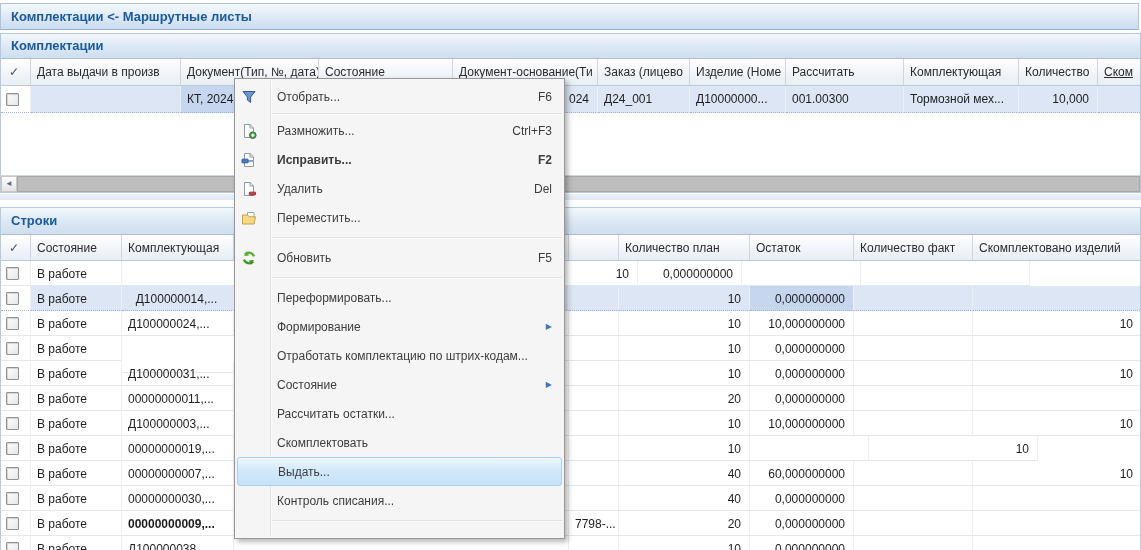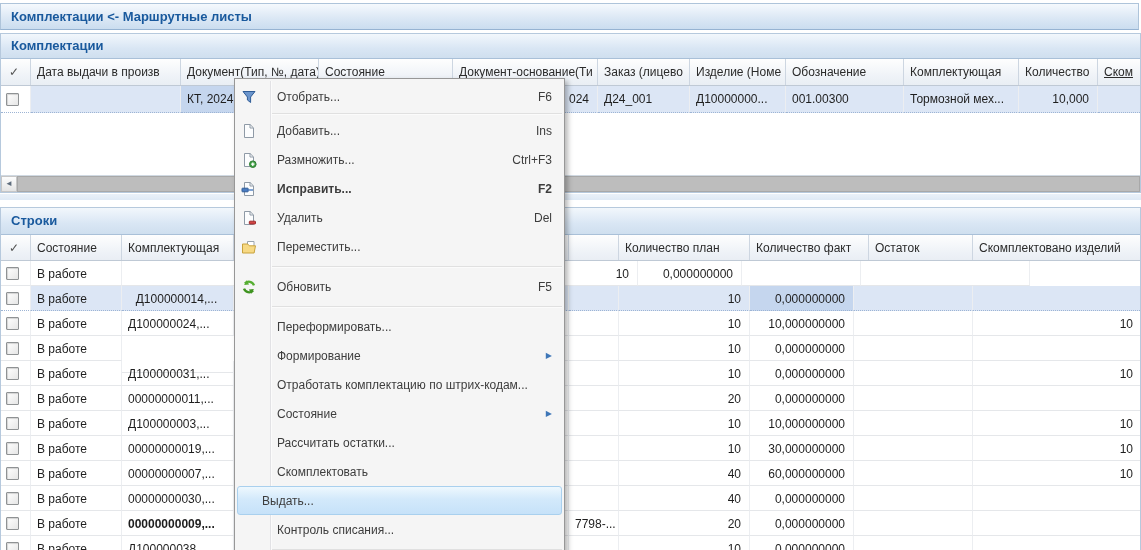--- a/index.html
+++ b/index.html
@@ -67,21 +67,21 @@
     position:absolute; left:234px; top:78px; width:331px; box-sizing:border-box;
     background:#f5f5f5; border:1px solid #979797;
     box-shadow:3px 3px 5px rgba(0,0,0,.28);
     padding:3px 0 12px 0; z-index:50;
   }
   .context-menu::before { content:""; position:absolute; left:35px; top:2px; bottom:2px; width:1px;
     background:#e2e2e5; box-shadow:1px 0 0 #fbfbfb; }
   .menu-item { position:relative; height:29px; display:flex; align-items:center;
     padding:0 12px 0 42px; font-size:12px; color:#3d3d3d; white-space:nowrap; }
   .menu-item.bold { font-weight:bold; }
-  .menu-item.highlighted { margin:0 2px; padding:0 10px 0 24px;
+  .menu-item.highlighted { margin:0 2px; padding:0 10px 0 40px;
     background:linear-gradient(#eef8fe,#d3e9fb 45%,#c6e2f9);
     border:1px solid #a9d0ee; border-radius:3px; height:27px; }
   .menu-icon { position:absolute; left:6px; top:50%; margin-top:-8px; width:16px; height:16px; }
   .menu-label { flex:0 1 auto; overflow:hidden; }
   .menu-shortcut { margin-left:auto; padding-left:18px; color:#3d3d3d; }
   .menu-arrow { margin-left:auto; font-size:8px; color:#3e76b7; }
   .menu-sep { height:1px; background:#e0e0e0; box-shadow:0 1px 0 #fbfbfb;
     margin:5px 2px 5px 37px; }
   .menu-sep.sm { margin-top:2px; margin-bottom:2px; }
 </style>
@@ -93,21 +93,21 @@
 <div class="panel panel-top">
   <div class="panel-header">Комплектации</div>
   <div class="thead" id="top-head">
       <div class="th check-h" style="width: 30px;">✓</div>
       <div class="th" style="width: 150px;">Дата выдачи в произв</div>
       <div class="th" style="width: 138px;">Документ(Тип, №, дата)</div>
       <div class="th" style="width: 134px;">Состояние</div>
       <div class="th" style="width: 145px;">Документ-основание(Ти</div>
       <div class="th" style="width: 92px;">Заказ (лицево</div>
       <div class="th" style="width: 96px;">Изделие (Номе</div>
-      <div class="th" style="width: 118px;">Обозначение</div>
+      <div class="th" style="width: 118px;">Рассчитать</div>
       <div class="th" style="width: 115px;">Комплектующая</div>
       <div class="th" style="width: 79px;">Количество</div>
       <div class="th" style="width: 44px; text-decoration: underline;">Ском</div>
     </div>
   <div class="tbody" id="top-body">
       <div class="tr selected">
         <div class="td col-check" style="width: 30px;">
           <span class="cb"></span>
         </div>
         <div class="td" style="width: 150px;"></div>
@@ -133,22 +133,22 @@
 
 <div class="panel panel-bottom">
   <div class="panel-header">Строки</div>
   <div class="thead" id="bottom-head">
       <div class="th check-h" style="width: 30px;">✓</div>
       <div class="th" style="width: 91px;">Состояние</div>
       <div class="th" style="width: 112px;">Комплектующая</div>
       <div class="th h-right" style="width: 335px;">ан</div>
       <div class="th" style="width: 50px;"></div>
       <div class="th" style="width: 131px;">Количество план</div>
+      <div class="th" style="width: 104px;">Остаток</div>
       <div class="th" style="width: 119px;">Количество факт</div>
-      <div class="th" style="width: 104px;">Остаток</div>
       <div class="th" style="width: 169px;">Скомплектовано изделий</div>
     </div>
   <div class="tbody" id="bottom-body">
       <div class="tr">
         <div class="td col-check" style="width: 30px;">
           <span class="cb"></span>
         </div>
         <div class="td" style="width: 91px;">В работе</div>
         <div class="td" style="width: 335px;"></div>
         <div class="td" style="width: 50px;"></div>
@@ -237,21 +237,20 @@
       </div>
       <div class="tr">
         <div class="td col-check" style="width: 30px;">
           <span class="cb"></span>
         </div>
         <div class="td" style="width: 91px;">В работе</div>
         <div class="td" style="width: 112px;">00000000019,...</div>
         <div class="td" style="width: 335px;"></div>
         <div class="td" style="width: 50px;"></div>
         <div class="td num" style="width: 131px;">10</div>
-        <div class="td num" style="width: 104px;">30,000000000</div>
         <div class="td num" style="width: 119px;"></div>
         <div class="td num" style="width: 169px;">10</div>
       </div>
       <div class="tr">
         <div class="td col-check" style="width: 30px;">
           <span class="cb"></span>
         </div>
         <div class="td" style="width: 91px;">В работе</div>
         <div class="td" style="width: 112px;">00000000007,...</div>
         <div class="td" style="width: 335px;"></div>
@@ -305,28 +304,20 @@
 
 <div class="context-menu" id="menu">
     <div class="menu-item">
       <span class="menu-icon"><svg viewBox="0 0 16 16" width="16" height="16">
           <path d="M2 2.5h12L9.6 8v5.5L6.4 11V8z" fill="#6b95cc" stroke="#2f5c96"></path>
         </svg></span>
       <span class="menu-label">Отобрать...</span>
       <span class="menu-shortcut">F6</span>
     </div>
     <div class="menu-sep sm"></div>
-    <div class="menu-item">
-      <span class="menu-icon"><svg viewBox="0 0 16 16" width="16" height="16">
-          <path d="M3.5 1.5h5.6l3.4 3.4v9.6h-9z" fill="#fcfdfe" stroke="#8f9aa6"></path>
-          <path d="M9 1.5v3.5h3.5" fill="none" stroke="#8f9aa6"></path>
-        </svg></span>
-      <span class="menu-label">Добавить...</span>
-      <span class="menu-shortcut">Ins</span>
-    </div>
     <div class="menu-item">
       <span class="menu-icon"><svg viewBox="0 0 16 16" width="16" height="16">
           <path d="M3.5 1.5h5.6l3.4 3.4v9.6h-9z" fill="#fcfdfe" stroke="#8f9aa6"></path>
           <path d="M9 1.5v3.5h3.5" fill="none" stroke="#8f9aa6"></path>
           <circle cx="11.8" cy="12.2" r="3.3" fill="#43a047" stroke="#2e7d32"></circle>
           <path d="M11.8 10.5v3.4M10.1 12.2h3.4" stroke="#fff" stroke-width="1.3"></path>
         </svg></span>
       <span class="menu-label">Размножить...</span>
       <span class="menu-shortcut">Ctrl+F3</span>
     </div>

